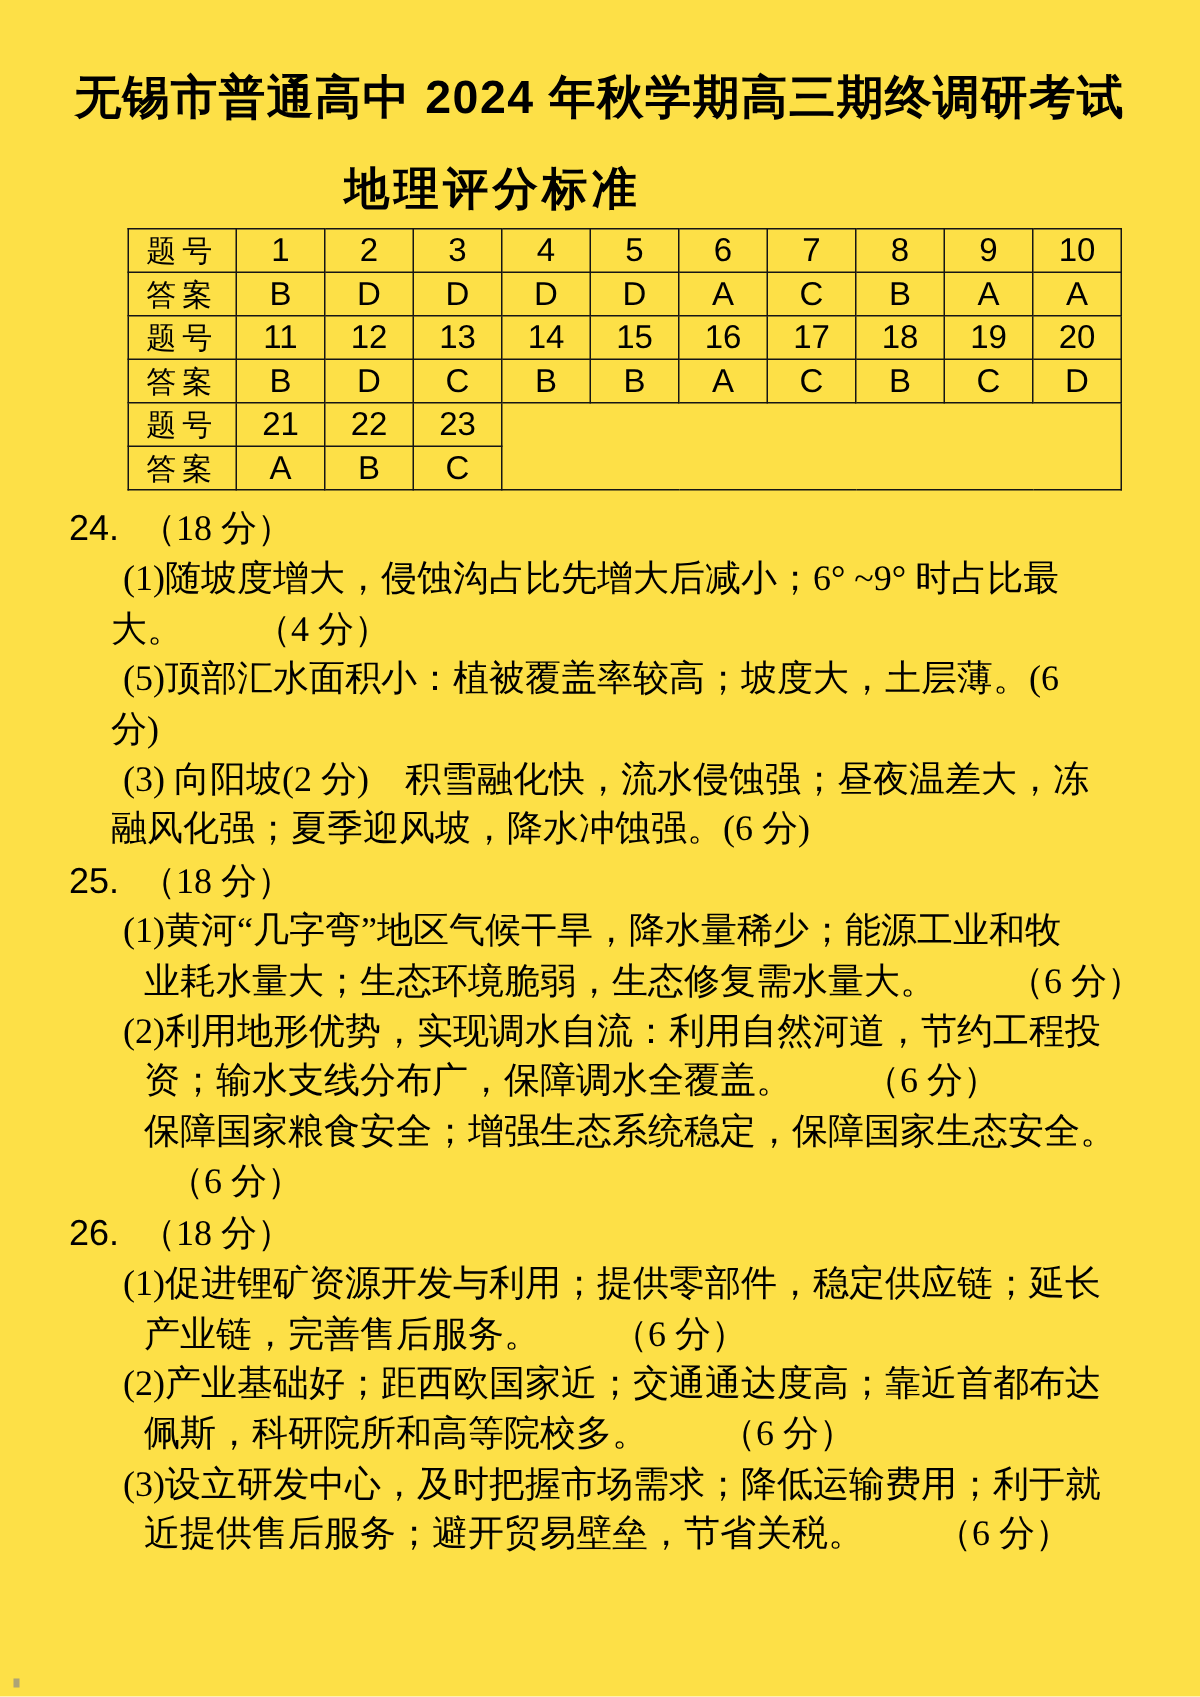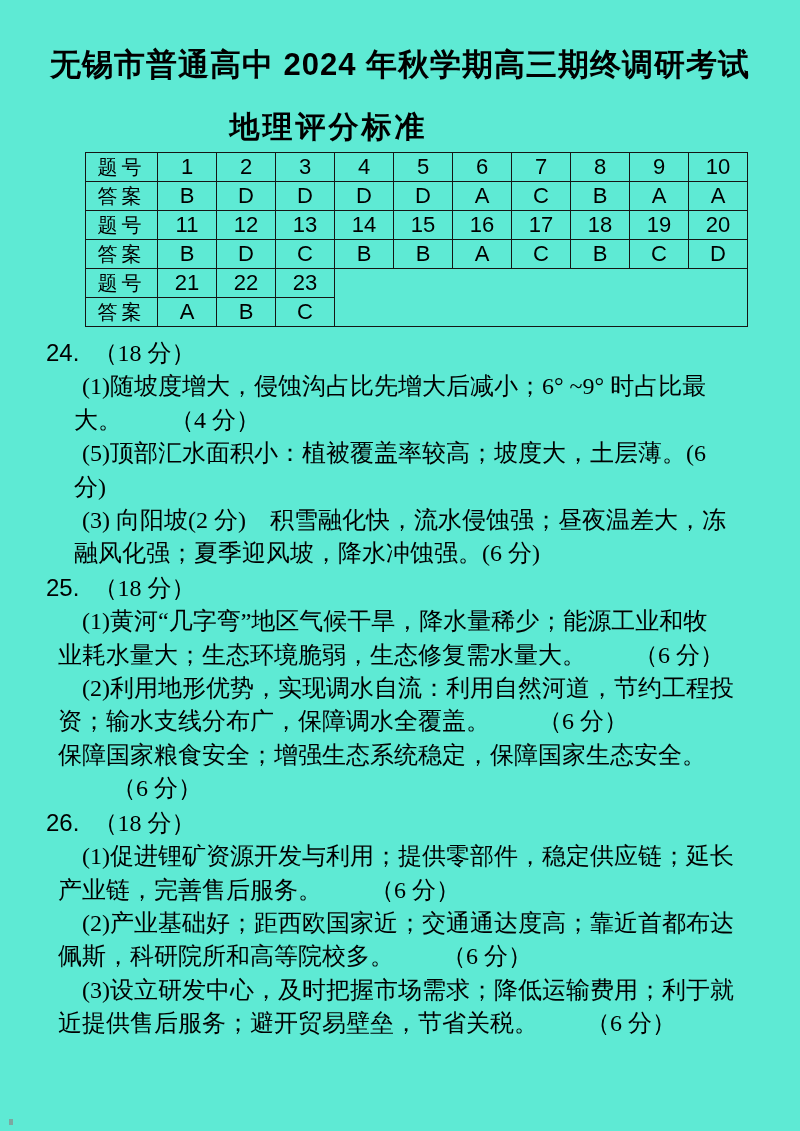--- a/index.html
+++ b/index.html
@@ -3,21 +3,21 @@
 <meta charset="utf-8">
 <style>
   html,body{margin:0;padding:0;background:#ffffff;}
   body{
     width:800px;height:1131px;
     font-family:"Liberation Serif", serif;
     color:#000;
     position:relative;
     overflow:hidden;
   }
-  .page{position:absolute;inset:0;background:#5eead4;}
+  .page{position:absolute;inset:0;background:#fde047;}
 
   .exam-title{
     position:absolute;top:46px;left:0;width:800px;
     margin:0;text-align:center;
     font-family:"Liberation Sans", sans-serif;
     font-weight:bold;font-size:31px;line-height:38px;
     letter-spacing:1px;white-space:nowrap;
   }
   .subject-title{
     position:absolute;top:108px;left:0;width:657px;
@@ -51,21 +51,21 @@
 
   .bodytext{
     position:absolute;top:336px;left:0;width:732px;
     font-size:24px;line-height:33.4px;
   }
   .line{white-space:nowrap;}
   .l-q{padding-left:46px;font-family:"Liberation Sans", sans-serif;font-size:24px;}
   .q-score{margin-left:14px;font-family:"Liberation Serif", serif;}
   .l-item{padding-left:82px;}
   .l-wrap-a{padding-left:74px;}
-  .l-wrap-b{padding-left:58px;}
+  .l-wrap-b{padding-left:96px;}
   .l-wrap-c{padding-left:112px;}
 
   .scan-mark{
     position:absolute;left:9px;top:1119px;
     width:4px;height:6px;background:#8a8a8a;opacity:.7;
   }
 </style>
 </head>
 <body>
 

